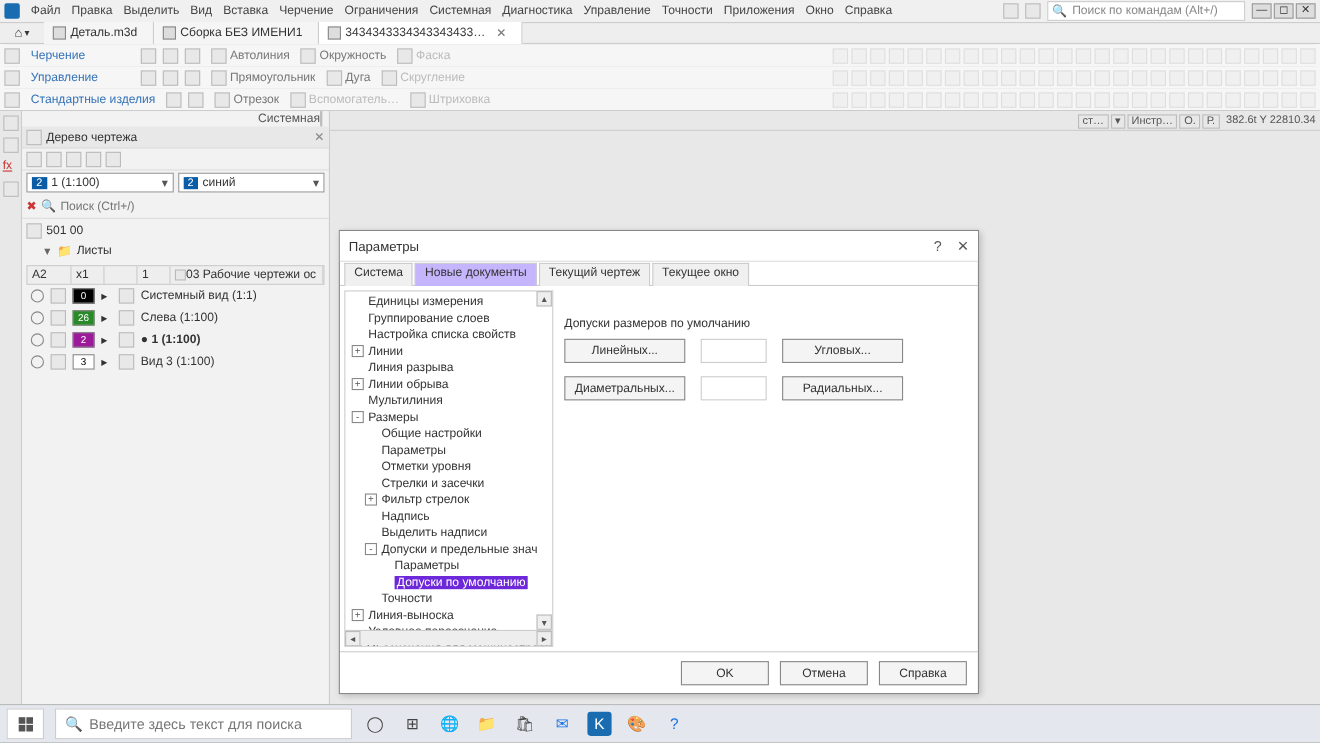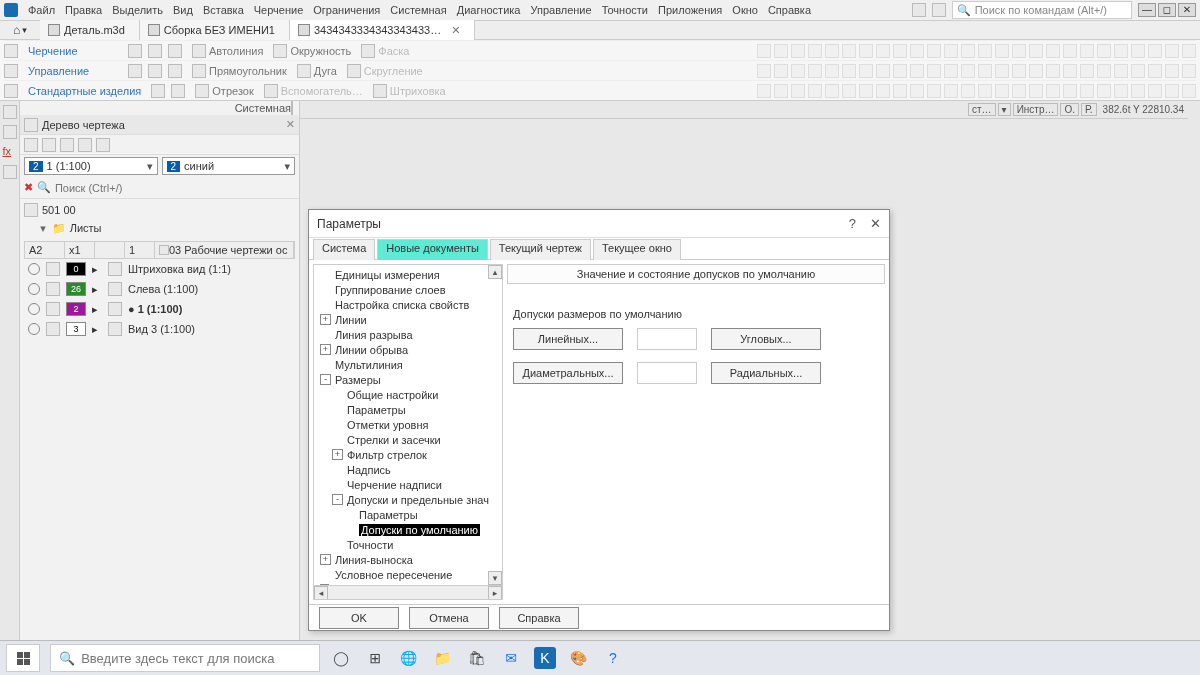--- a/index.html
+++ b/index.html
@@ -58,55 +58,55 @@
 
   .sheet-table{margin-top:4px;}
   .sheet-table .hdr{display:flex;height:18px;border:1px solid #ccc;background:#eee;}
   .sheet-table .hdr div{padding:0 4px;border-right:1px solid #ccc;display:flex;align-items:center;}
   .sheet-table .row{display:flex;height:20px;align-items:center;gap:6px;padding:2px 4px;}
   .eye{width:12px;height:12px;border:1px solid #888;border-radius:50%;}
   .layer-chip{width:20px;height:14px;display:flex;align-items:center;justify-content:center;color:#fff;font-size:9px;}
 
   
   .canvas{flex:1;position:relative;background:#e8e8e8;}
-  .status-strip{position:absolute;top:0;right:12px;left:0;height:18px;background:#e8e8e8;display:flex;align-items:center;justify-content:flex-end;gap:6px;padding:0 4px;color:#555;font-size:10px;border-bottom:1px solid #ccc;}
+  .status-strip{position:absolute;top:0;right:0;left:0;height:18px;background:#e8e8e8;display:flex;align-items:center;justify-content:flex-end;gap:6px;padding:0 4px;color:#555;font-size:10px;border-bottom:1px solid #ccc;}
   .drawing-frame{position:absolute;left:90px;top:220px;width:470px;height:270px;border:2px solid #2a52be;background:#fff;}
   .title-block{position:absolute;right:-2px;bottom:-2px;width:160px;height:50px;border:2px solid #2a52be;display:grid;grid-template-columns:repeat(5,1fr);grid-template-rows:repeat(4,1fr);}
   .title-block div{border:1px solid #2a52be;}
   .inner-rect{position:absolute;left:10px;top:10px;right:10px;bottom:10px;border:1px solid #2a52be;}
 
   
   .dialog{position:absolute;left:308px;top:108px;width:582px;height:422px;background:#fff;border:1px solid #888;box-shadow:2px 2px 6px rgba(0,0,0,0.2);display:flex;flex-direction:column;z-index:50;}
   .dlg-title{height:28px;background:#fff;display:flex;align-items:center;padding:0 8px;border-bottom:1px solid #ddd;}
   .dlg-title .t{font-size:12px;}
   .dlg-title .r{margin-left:auto;display:flex;gap:14px;color:#555;font-size:13px;}
   .dlg-tabs{display:flex;height:22px;border-bottom:1px solid #ccc;padding:0 4px;gap:2px;}
   .dlg-tab{padding:2px 8px;border:1px solid #ccc;border-bottom:none;background:#f0f0f0;font-size:11px;color:#333;position:relative;top:1px;}
-  .dlg-tab.active{background:#5eead4;}
+  .dlg-tab.active{background:#c4b5fd;}
   .dlg-body{flex:1;display:flex;min-height:0;}
   .dlg-tree{width:190px;border:1px solid #ccc;margin:4px;overflow:auto;font-size:11px;position:relative;}
   .dlg-tree-inner{padding:2px 0 2px 6px;}
   .dlg-tree-row{display:flex;align-items:center;height:15px;white-space:nowrap;gap:2px;}
-  .dlg-tree-row.sel span{background:#000000;color:#fff;padding:0 2px;}
+  .dlg-tree-row.sel span{background:#6d28d9;color:#fff;padding:0 2px;}
   .exp{width:11px;height:11px;border:1px solid #888;text-align:center;line-height:9px;font-size:9px;color:#555;margin-right:2px;}
   .ind1{padding-left:12px;} .ind2{padding-left:24px;}
   .scroll-arrow{position:absolute;width:14px;height:14px;background:#eee;border:1px solid #bbb;text-align:center;line-height:12px;font-size:9px;color:#555;}
   .scroll-arrow.up{top:0;right:0;} .scroll-arrow.dn{bottom:14px;right:0;}
   .scroll-h{position:absolute;bottom:0;left:0;right:0;height:14px;background:#eee;border-top:1px solid #ccc;}
   .scroll-h .ar{width:14px;height:14px;border:1px solid #bbb;text-align:center;line-height:12px;font-size:9px;color:#555;display:inline-block;}
   .scroll-h .ar.r{float:right;}
 
   .dlg-right{flex:1;margin:4px 4px 4px 0;display:flex;flex-direction:column;}
   .group-title{border:1px solid #ccc;padding:3px 6px;text-align:center;font-size:11px;background:#fcfcfc;}
   .sub-title{margin:24px 0 8px 6px;font-size:11px;}
   .btn-grid{display:grid;grid-template-columns:110px 60px 110px;gap:12px 14px;margin-left:6px;}
   .dlg-btn{height:22px;border:1px solid #888;background:#f4f4f4;font-size:11px;display:flex;align-items:center;justify-content:center;cursor:default;}
   .dlg-input{height:22px;border:1px solid #ccc;background:#fff;}
 
-  .dlg-footer{height:26px;border-top:1px solid #ccc;display:flex;align-items:center;justify-content:flex-start;gap:10px;padding:0 10px;}
+  .dlg-footer{height:38px;border-top:1px solid #ccc;display:flex;align-items:center;justify-content:flex-end;gap:10px;padding:0 10px;}
   .dlg-footer .dlg-btn{width:80px;}
 
   
   .taskbar{height:35px;background:#e4e8ee;display:flex;align-items:center;padding:0 6px;gap:10px;border-top:1px solid #bbb;}
   .start{width:34px;height:28px;background:#fff;border:1px solid #ccc;display:flex;align-items:center;justify-content:center;}
   .win-logo{display:grid;grid-template-columns:6px 6px;grid-template-rows:6px 6px;gap:1px;}
   .win-logo div{background:#555;}
   .tb-search{flex:0 0 270px;height:28px;background:#fff;border:1px solid #ccc;display:flex;align-items:center;padding:0 8px;gap:6px;color:#777;font-size:13px;}
   .tb-icons{display:flex;gap:12px;align-items:center;}
   .tb-ico{width:22px;height:22px;display:flex;align-items:center;justify-content:center;font-size:14px;color:#444;border-radius:3px;} 
@@ -380,21 +380,21 @@
                 <span>03 Рабочие чертежи ос</span>
               </div>
           </div>
           <div id="views-holder">
               <div class="row">
                 <span class="eye"></span>
                 <span class="ico"></span>
                 <span class="layer-chip" style="background:#000;color:#fff;border:1px solid #888;">0</span>
                 <span style="flex:0 0 10px;">▸</span>
                 <span class="ico"></span>
-                <span>Штриховка вид (1:1)</span>
+                <span>Системный вид (1:1)</span>
               </div>
               <div class="row">
                 <span class="eye"></span>
                 <span class="ico"></span>
                 <span class="layer-chip" style="background:#2a8a2a;color:#fff;border:1px solid #888;">26</span>
                 <span style="flex:0 0 10px;">▸</span>
                 <span class="ico"></span>
                 <span>Слева (1:100)</span>
               </div>
               <div class="row">
@@ -519,21 +519,21 @@
               <div class="dlg-tree-row ind1">
                 <span class="exp">+</span>
                 <span>Фильтр стрелок</span>
               </div>
               <div class="dlg-tree-row ind1">
                 <span style="width:13px;display:inline-block;"></span>
                 <span>Надпись</span>
               </div>
               <div class="dlg-tree-row ind1">
                 <span style="width:13px;display:inline-block;"></span>
-                <span>Черчение надписи</span>
+                <span>Выделить надписи</span>
               </div>
               <div class="dlg-tree-row ind1">
                 <span class="exp">-</span>
                 <span>Допуски и предельные знач</span>
               </div>
               <div class="dlg-tree-row ind2">
                 <span style="width:13px;display:inline-block;"></span>
                 <span>Параметры</span>
               </div>
               <div class="dlg-tree-row ind2 sel">
@@ -554,21 +554,20 @@
               </div>
               <div class="dlg-tree-row ind0">
                 <span class="exp">+</span>
                 <span>Обозначения для машиностроен</span>
               </div>
             </div>
           <div class="scroll-arrow dn">▾</div>
           <div class="scroll-h"><span class="ar">◂</span><span class="ar r">▸</span></div>
         </div>
         <div class="dlg-right">
-          <div class="group-title">Значение и состояние допусков по умолчанию</div>
           <div class="sub-title">Допуски размеров по умолчанию</div>
           <div class="btn-grid">
             <div class="dlg-btn">
                 <span>Линейных...</span>
               </div>
             <div class="dlg-input"></div>
             <div class="dlg-btn">
                 <span>Угловых...</span>
               </div>
             <div class="dlg-btn">

